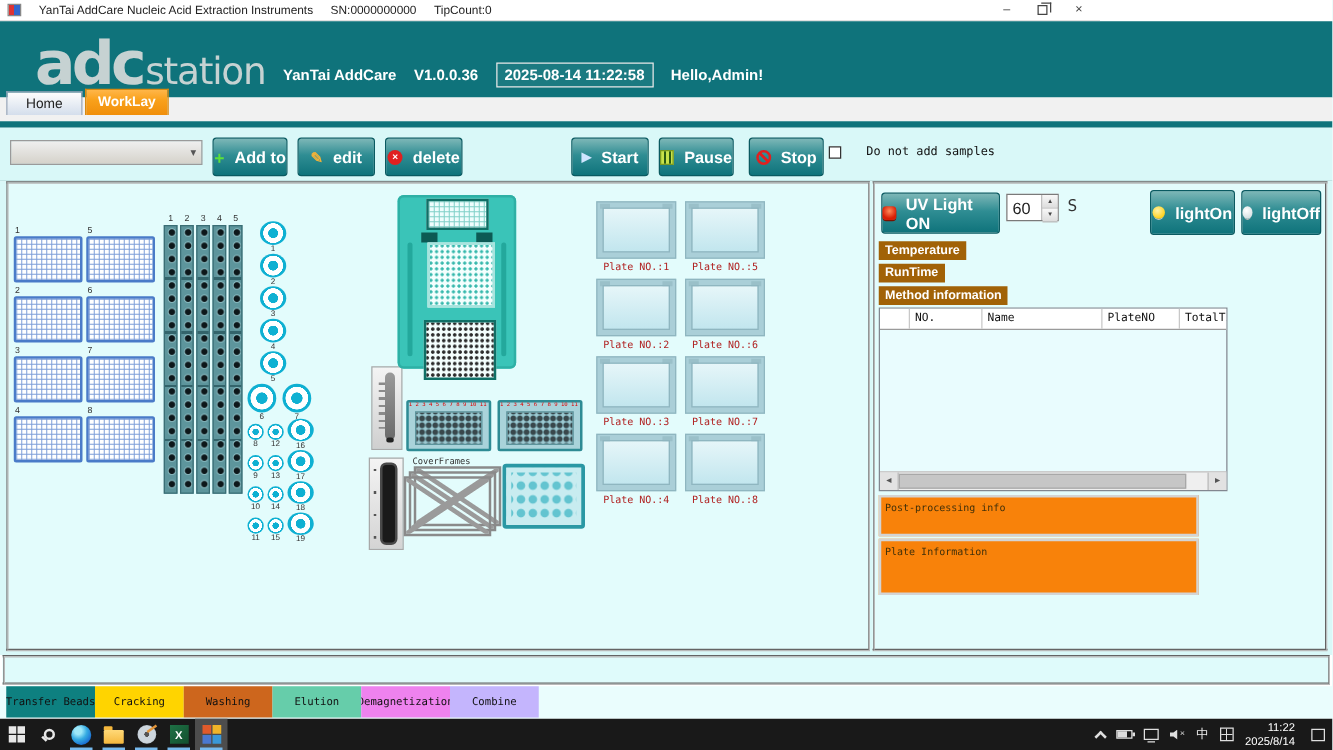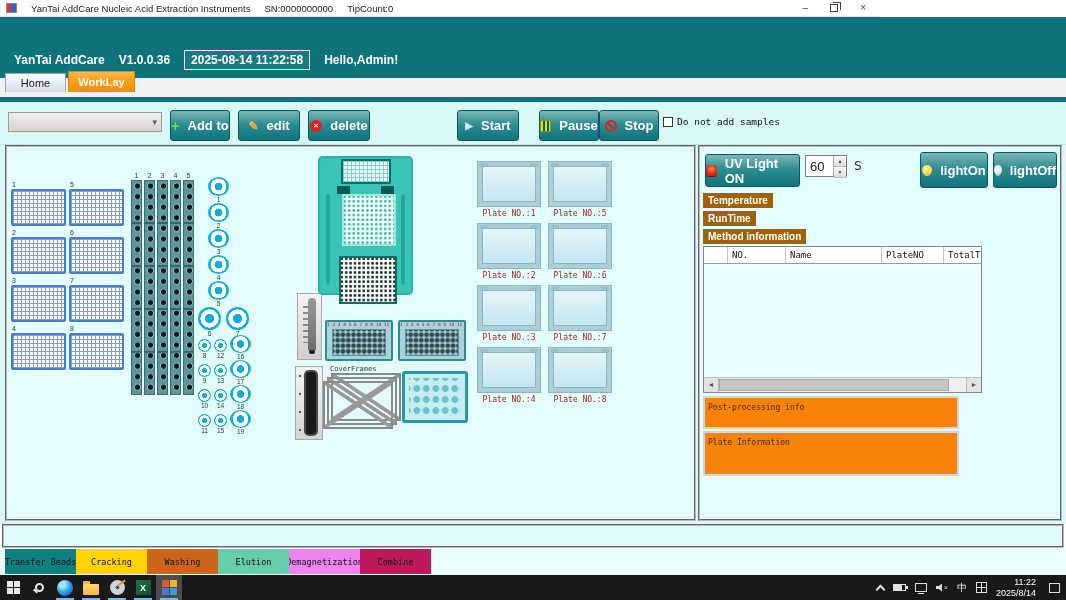--- a/index.html
+++ b/index.html
@@ -33,29 +33,29 @@
 
 
 .toolbar{position:absolute;left:0;top:102px;width:1066px;height:43px;background:#d9f8f8;border-bottom:1px solid #c2e4e4}
 .combo{position:absolute;left:8px;top:10px;width:154px;height:20px;background:linear-gradient(#efefef,#d5d2ca);border:1px solid #9a9a9a;display:flex;align-items:center}
 .combo-arrow{margin-left:auto;margin-right:4px;color:#555;font-size:9px}
 .tealbtn{position:absolute;height:31px;background:linear-gradient(#7db7b7,#2f8d93 45%,#0f737b);border:1px solid #0a5a61;border-radius:3px;color:#fff;font-weight:bold;font-size:13px;display:flex;align-items:center;justify-content:center;gap:8px;cursor:default}
 .btn-add{left:170px;top:8px;width:60px}
 .btn-edit{left:238px;top:8px;width:62px}
 .btn-del{left:308px;top:8px;width:62px}
 .btn-start{left:457px;top:8px;width:62px}
-.btn-pause{left:539px;top:8px;width:60px}
+.btn-pause{left:527px;top:8px;width:60px}
 .btn-stop{left:599px;top:8px;width:60px}
 .ic-plus{color:#5de03a;font-size:14px;font-weight:bold;line-height:10px}
 .ic-pencil{color:#f0b23a;font-size:12px;line-height:10px;transform:rotate(0deg)}
 .ic-delx{width:12px;height:12px;border-radius:50%;background:#e02020;color:#fff;font-size:8px;line-height:12px;text-align:center;font-weight:bold}
 .ic-play{color:#cfe6ff;font-size:10px}
 .ic-pause{width:11px;height:12px;background:#c7e24a;border:1px solid #7a9a20;background-image:linear-gradient(90deg,transparent 0 2px,#2a5a10 2px 4px,transparent 4px 6px,#2a5a10 6px 8px,transparent 8px)}
 .ic-stop{width:12px;height:12px;border:2px solid #e02020;border-radius:50%;background:linear-gradient(45deg,transparent 0 40%,#e02020 40% 60%,transparent 60%)}
-.chk-row{position:absolute;display:flex;align-items:center;gap:4px}
+.chk-row{position:absolute;display:flex;align-items:center;gap:20px}
 .chk-box{width:10px;height:10px;background:#fff;border:1px solid #333;flex:none}
 .chk-box.sm{width:8px;height:8px}
 .chk1{left:663px;top:14px}
 .chk1 .chk-label{font-family:"DejaVu Sans Mono",monospace;font-size:9.5px;color:#111}
 .chk-stack{position:absolute;left:752px;top:108px;display:flex;flex-direction:column;gap:2px}
 .chk-stack .chk-row2{display:flex;align-items:center;gap:3px}
 .chk-stack .chk-label{font-family:"DejaVu Sans Mono",monospace;font-size:7.5px;color:#111}
 
 
 .main-bg{position:absolute;left:0;top:145px;width:1066px;height:379px;background:#d9f8f8}
@@ -215,20 +215,24 @@
   <span class="tb-text">SN:0000000000</span>
   <span class="tb-text">TipCount:0</span>
   <span class="win-controls">
     <span class="wc">–</span>
     <span class="wc wc-restore"></span>
     <span class="wc">×</span>
   </span>
 </div>
 
 <div class="header">
+  <div class="logo">
+    <span class="logo-main">adc</span>
+    <span class="logo-sub">station</span>
+  </div>
   <div class="header-info">
     <span class="hi-text">YanTai AddCare</span>
     <span class="hi-text">V1.0.0.36</span>
     <span class="date-box">2025-08-14 11:22:58</span>
     <span class="hi-text">Hello,Admin!</span>
   </div>
 </div>
 
 <div class="tabbar">
   <div class="tab tab-home">Home</div>
@@ -570,21 +574,21 @@
   </div>
 </div>
 
 <div class="status-strip"></div>
 <div class="legend">
     <div class="legend-cell" style="background: rgb(14, 128, 128);">Transfer Beads</div>
     <div class="legend-cell" style="background: rgb(255, 212, 0);">Cracking</div>
     <div class="legend-cell" style="background: rgb(205, 102, 29);">Washing</div>
     <div class="legend-cell" style="background: rgb(102, 205, 170);">Elution</div>
     <div class="legend-cell" style="background: rgb(238, 130, 238);">Demagnetization</div>
-    <div class="legend-cell" style="background: #be185d;">Combine</div>
+    <div class="legend-cell" style="background: #c4b5fd;">Combine</div>
   </div>
 
 <div class="taskbar">
   <div class="tb-btn">
       <span class="win-flag">
         <i></i>
         <i></i>
         <i></i>
         <i></i>
       </span>

